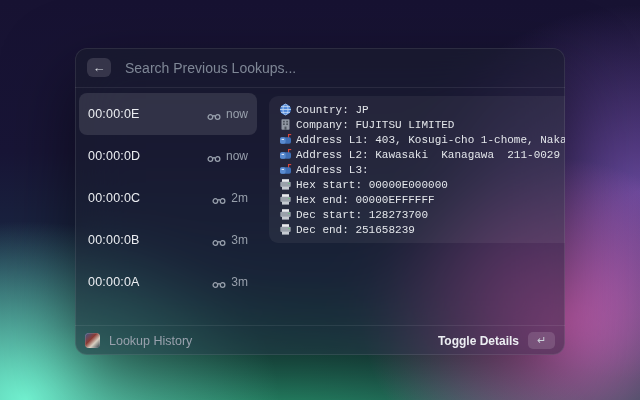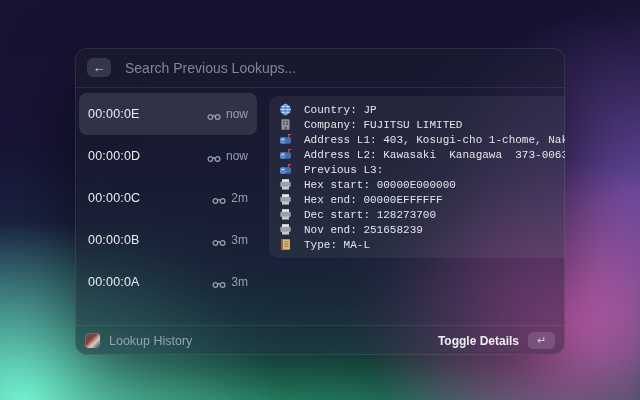--- a/index.html
+++ b/index.html
@@ -39,21 +39,21 @@
   .vdiv{width:1px;background:rgba(255,255,255,.08);}
   .row{height:42px;display:flex;align-items:center;justify-content:space-between;
        padding:0 9px;border-radius:8px;cursor:default;}
   .row.selected{background:rgba(255,255,255,.11);}
   .mac{font-size:12.5px;color:#eceef2;letter-spacing:.2px;}
   .meta{display:flex;align-items:flex-end;gap:5px;color:#98a0ac;font-size:12px;}
   .icn{display:block;}
   
   .det{flex:1;padding:8px;box-sizing:border-box;}
   .panel{background:rgba(255,255,255,.055);border-radius:9px;padding:6px 10px;}
-  .drow{display:flex;align-items:center;gap:12px;height:15px;
+  .drow{display:flex;align-items:center;gap:4px;height:15px;
         font:11px "Liberation Mono","DejaVu Sans Mono",monospace;color:#e3e6ea;}
   .drow .txt{white-space:pre;}
   .dico{flex:0 0 13px;}
   
   .ftr{height:29px;flex:0 0 29px;border-top:1px solid rgba(255,255,255,.08);
        display:flex;align-items:center;padding:0 10px;gap:9px;}
   .appico{width:15px;height:15px;border-radius:4px;
        background:linear-gradient(135deg,#3b5a8f 0%,#8a3b34 40%,#d8cfc0 65%,#22303f 100%);
        box-shadow:inset 0 0 0 .5px rgba(255,255,255,.25);}
   .ftr .name{color:#99a1ad;font-size:12.5px;}
@@ -191,32 +191,32 @@
         </div>
 
         <div class="drow">
           <svg class="dico" width="13" height="13" viewBox="0 0 13 13">
               <rect x="9" y="1" width="1.1" height="4" fill="#d9453a"></rect>
               <rect x="9" y="1" width="3.2" height="1.1" fill="#d9453a"></rect>
               <rect x="1" y="4.2" width="11" height="6.6" rx="1.8" fill="#3f6fb5"></rect>
               <rect x="1" y="4.2" width="5.6" height="6.6" rx="1.8" fill="#5a8bd0"></rect>
               <rect x="2.6" y="5.9" width="2.4" height="1" fill="#e8eef8"></rect>
             </svg>
-          <span class="txt"><span>Address L2</span><span>: </span><span>Kawasaki  Kanagawa  373-0063</span></span>
+          <span class="txt"><span>Address L2</span><span>: </span><span>Kawasaki  Kanagawa  211-0029</span></span>
         </div>
 
         <div class="drow">
           <svg class="dico" width="13" height="13" viewBox="0 0 13 13">
               <rect x="9" y="1" width="1.1" height="4" fill="#d9453a"></rect>
               <rect x="9" y="1" width="3.2" height="1.1" fill="#d9453a"></rect>
               <rect x="1" y="4.2" width="11" height="6.6" rx="1.8" fill="#3f6fb5"></rect>
               <rect x="1" y="4.2" width="5.6" height="6.6" rx="1.8" fill="#5a8bd0"></rect>
               <rect x="2.6" y="5.9" width="2.4" height="1" fill="#e8eef8"></rect>
             </svg>
-          <span class="txt"><span>Previous L3</span><span>: </span><span></span></span>
+          <span class="txt"><span>Address L3</span><span>: </span><span></span></span>
         </div>
 
         <div class="drow">
           <svg class="dico" width="13" height="13" viewBox="0 0 13 13">
               <rect x="3" y="1.2" width="7" height="3" fill="#e8eaee"></rect>
               <rect x="1.3" y="3.8" width="10.4" height="5.2" rx="1" fill="#9aa1ab"></rect>
               <rect x="3" y="8.6" width="7" height="3" fill="#c6cbd2"></rect>
               <circle cx="10" cy="5.4" r=".7" fill="#57d06a"></circle>
             </svg>
           <span class="txt"><span>Hex start</span><span>: </span><span>00000E000000</span></span>
@@ -242,31 +242,23 @@
           <span class="txt"><span>Dec start</span><span>: </span><span>128273700</span></span>
         </div>
 
         <div class="drow">
           <svg class="dico" width="13" height="13" viewBox="0 0 13 13">
               <rect x="3" y="1.2" width="7" height="3" fill="#e8eaee"></rect>
               <rect x="1.3" y="3.8" width="10.4" height="5.2" rx="1" fill="#9aa1ab"></rect>
               <rect x="3" y="8.6" width="7" height="3" fill="#c6cbd2"></rect>
               <circle cx="10" cy="5.4" r=".7" fill="#57d06a"></circle>
             </svg>
-          <span class="txt"><span>Nov end</span><span>: </span><span>251658239</span></span>
-        </div>
-
-        <div class="drow">
-          <svg class="dico" width="13" height="13" viewBox="0 0 13 13">
-              <rect x="2" y="1.2" width="9" height="10.6" rx="1" fill="#d8b878"></rect>
-              <rect x="2" y="1.2" width="2" height="10.6" fill="#8a6a3c"></rect>
-              <path d="M5.5 4 h4 M5.5 6.2 h4 M5.5 8.4 h4" stroke="#8a6a3c" stroke-width=".8"></path>
-            </svg>
-          <span class="txt"><span>Type</span><span>: </span><span>MA-L</span></span>
-        </div>
+          <span class="txt"><span>Dec end</span><span>: </span><span>251658239</span></span>
+        </div>
+
 
       </div>
     </div>
   </div>
 
   <div class="ftr">
     <div class="appico"></div>
     <span class="name">Lookup History</span>
     <div class="sp"></div>
     <span class="toggle">Toggle Details</span>

